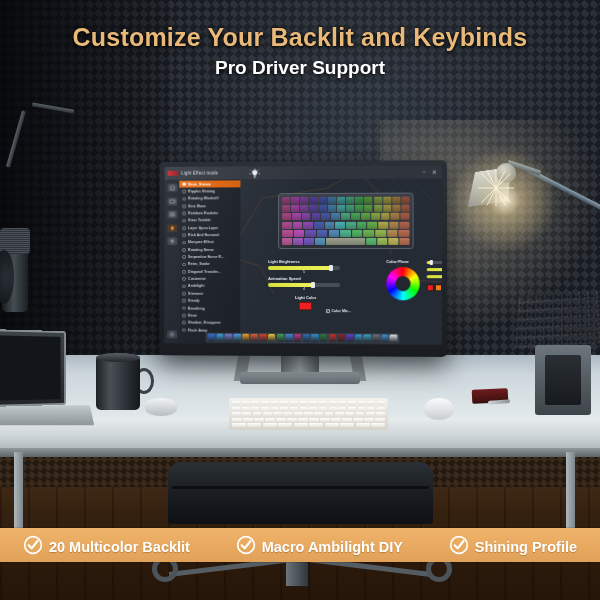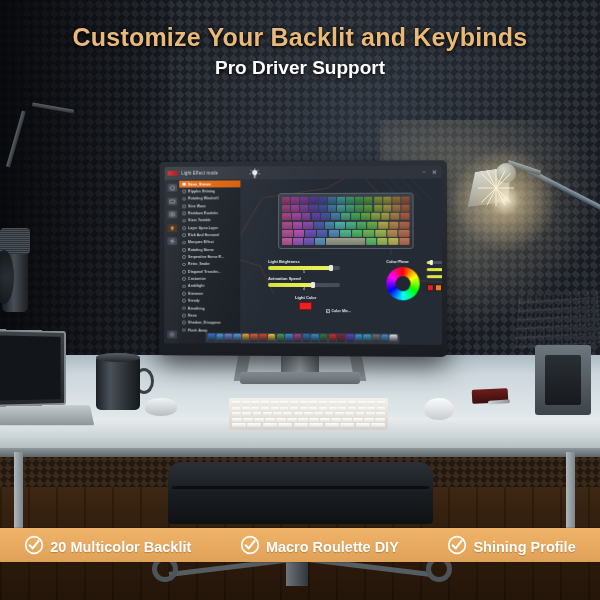--- a/index.html
+++ b/index.html
@@ -771,21 +771,21 @@
           <circle cx="12" cy="12" r="10" fill="none" stroke="#ffffff" stroke-width="2"></circle>
           <path d="M6.8 12.4 10.4 16 17.4 7.2" fill="none" stroke="#ffffff" stroke-width="2.6" stroke-linecap="round" stroke-linejoin="round"></path>
         </svg>
         <span class="feature-text">20 Multicolor Backlit</span>
       </div>
       <div class="feature">
         <svg class="feature-check" viewBox="0 0 24 24">
           <circle cx="12" cy="12" r="10" fill="none" stroke="#ffffff" stroke-width="2"></circle>
           <path d="M6.8 12.4 10.4 16 17.4 7.2" fill="none" stroke="#ffffff" stroke-width="2.6" stroke-linecap="round" stroke-linejoin="round"></path>
         </svg>
-        <span class="feature-text">Macro Roulette DIY</span>
+        <span class="feature-text">Macro Ambilight DIY</span>
       </div>
       <div class="feature">
         <svg class="feature-check" viewBox="0 0 24 24">
           <circle cx="12" cy="12" r="10" fill="none" stroke="#ffffff" stroke-width="2"></circle>
           <path d="M6.8 12.4 10.4 16 17.4 7.2" fill="none" stroke="#ffffff" stroke-width="2.6" stroke-linecap="round" stroke-linejoin="round"></path>
         </svg>
         <span class="feature-text">Shining Profile</span>
       </div>
     </div>
 

